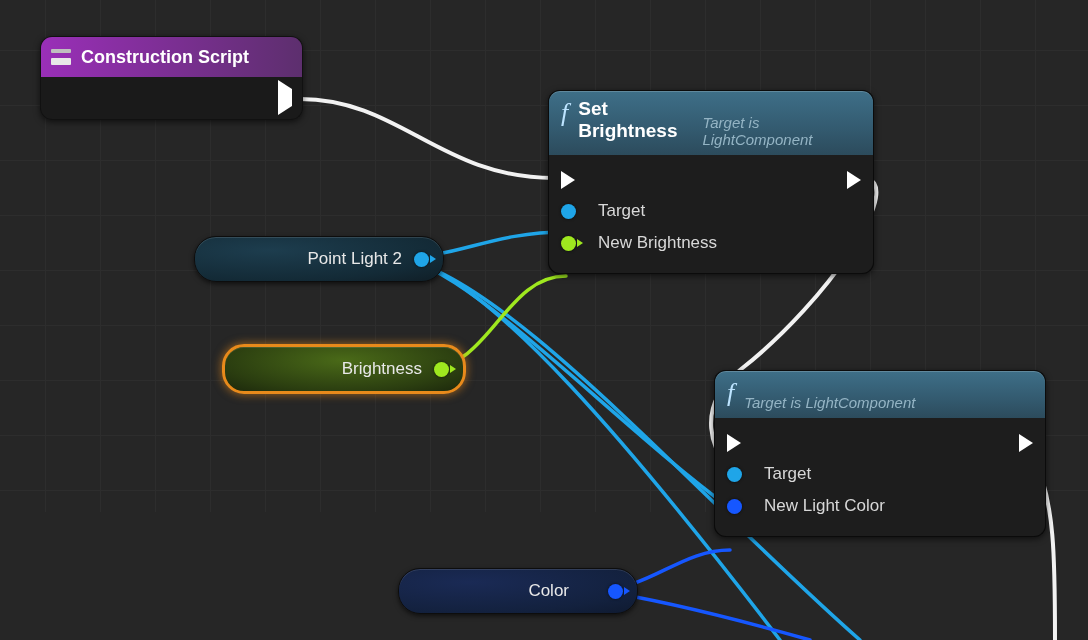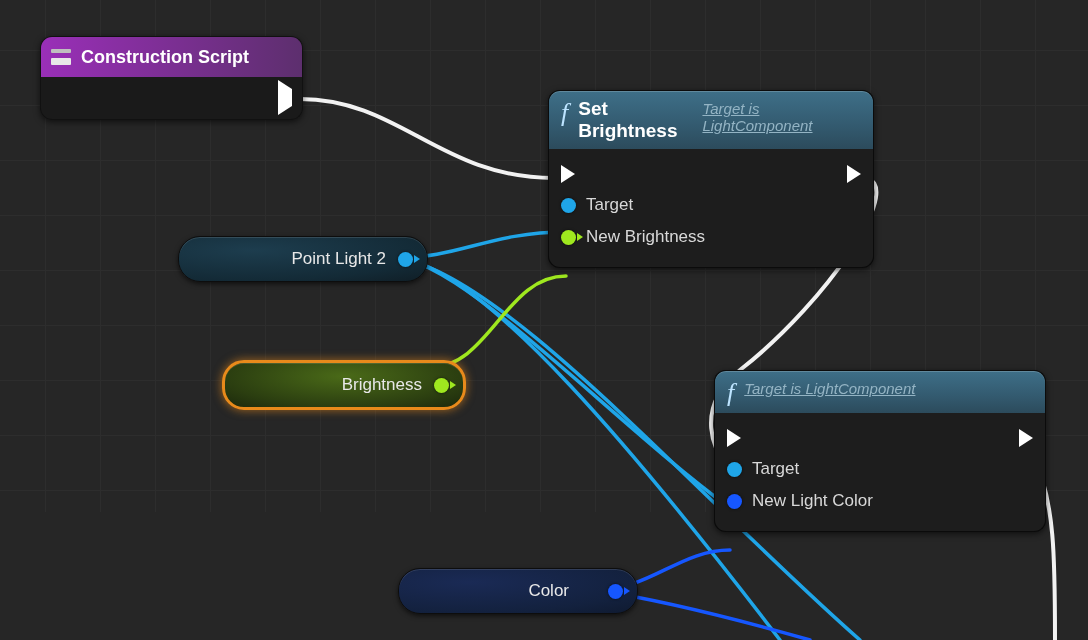--- a/index.html
+++ b/index.html
@@ -95,31 +95,31 @@
     font-family: Georgia, "Times New Roman", serif;
     font-style: italic;
     font-size: 26px;
     line-height: 26px;
     color: #bde4ff;
     margin-right: 10px;
     margin-top: 2px;
   }
   .func-titles { display: flex; flex-direction: row; }
   .func-title { color: #fff; font-weight: 700; font-size: 19px; }
-  .func-sub { color: #94b4c4; font-style: italic; font-size: 15px; margin-top: 2px; text-decoration: underline; }
+  .func-sub { color: #94b4c4; font-style: italic; font-size: 15px; margin-top: 16px; }
   .func-body {
     background: #1d1d1d;
     border-radius: 0 0 12px 12px;
     border: 1px solid #0b0b0b;
     border-top: none;
     padding: 10px 12px 14px 12px;
     color: #d8d8d8;
   }
   .row { display: flex; justify-content: space-between; align-items: center; }
-  .pin-row { display: flex; align-items: center; gap: 10px; padding: 6px 0; font-size: 17px; }
+  .pin-row { display: flex; align-items: center; gap: 22px; padding: 6px 0; font-size: 17px; }
   .exec-tri {
     width: 0; height: 0;
     border-top: 9px solid transparent;
     border-bottom: 9px solid transparent;
     border-left: 14px solid #fff;
   }
   .pin-circle {
     width: 15px; height: 15px; border-radius: 50%;
     box-shadow: 0 0 3px rgba(0,0,0,0.6);
     position: relative;
@@ -158,21 +158,20 @@
     background: radial-gradient(ellipse at 30% 30%, #1d3d4e 0%, #132a36 70%, #101e26 100%);
     width: 210px;
   }
   .var-pill.flt {
     background: radial-gradient(ellipse at 50% 30%, #4a6a18 0%, #2b3e10 70%, #1c280c 100%);
     width: 200px;
   }
   .var-pill.flt.selected {
     border: 3px solid #e88a1b;
     box-shadow: 0 0 8px 1px rgba(232,138,27,0.55), inset 0 1px 0 rgba(255,255,255,0.12);
-    margin-top: 16px;
   }
   .var-pill.struct {
     background: radial-gradient(ellipse at 30% 30%, #1a2a55 0%, #13213e 70%, #0f1a30 100%);
     width: 200px;
     gap: 39px;
   }
 </style>
 </head>
 <body>
 
@@ -257,21 +256,21 @@
         <span class="pin-circle obj"></span>
         <span>Target</span>
       </div>
       <div class="pin-row">
         <span class="pin-circle struct"></span>
         <span>New Light Color</span>
       </div>
     </div>
   </div>
 
-  <div class="var-pill obj" style="left:178px; top:236px;">
+  <div class="var-pill obj" style="left:194px; top:236px;">
     <span>Point Light 2</span>
     <span class="pin-circle obj">
         <span class="pin-arrow"></span>
       </span>
   </div>
 
   <div class="var-pill flt selected" style="left:222px; top:344px;">
     <span>Brightness</span>
     <span class="pin-circle flt">
         <span class="pin-arrow"></span>

